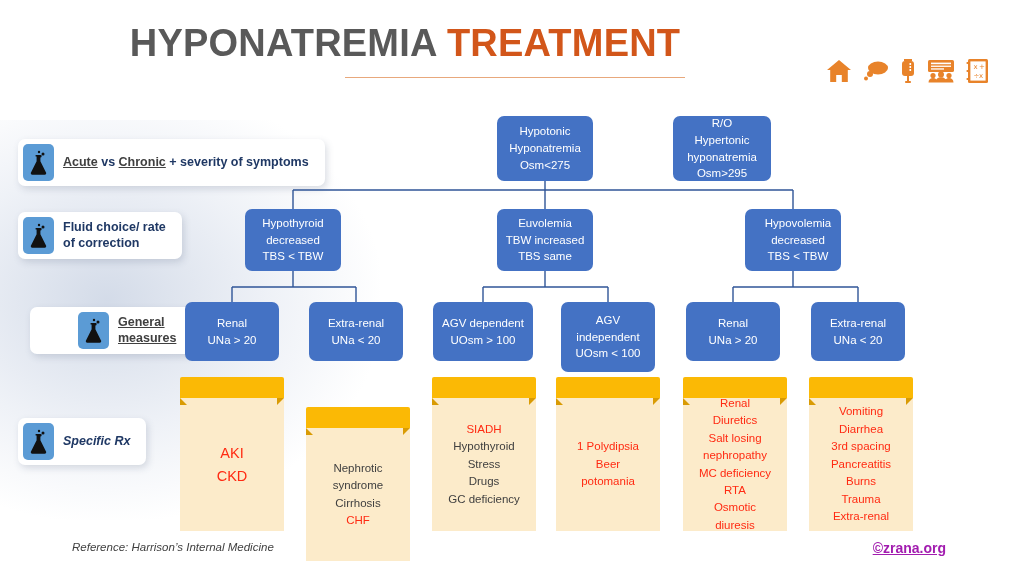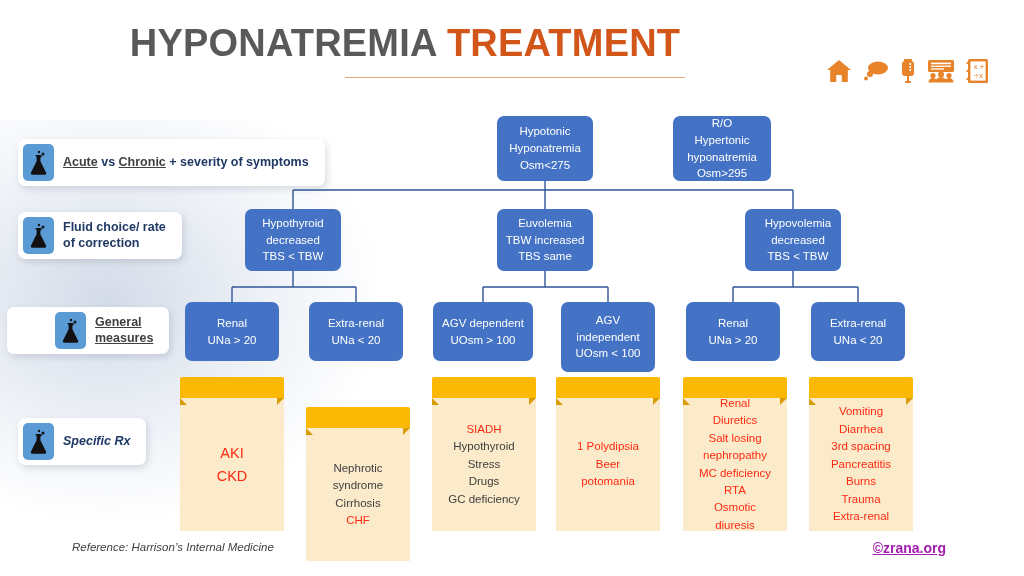--- a/index.html
+++ b/index.html
@@ -84,21 +84,21 @@
     line-height: 1.25;
     white-space: pre-line;
   }
   .legend-label .lnk {
     color: #404040;
     text-decoration: underline;
   }
 
   #legend-0 { left: 18px; top: 139px; }
   #legend-1 { left: 18px; top: 212px; }
-  #legend-2 { left: 7px; top: 307px; padding-left: 48px; }
+  #legend-2 { left: 30px; top: 307px; padding-left: 48px; }
   #legend-3 { left: 18px; top: 418px; font-style: italic; }
 
   
   .wires {
     position: absolute;
     left: 0; top: 0;
     width: 1024px; height: 576px;
     pointer-events: none;
   }
 

